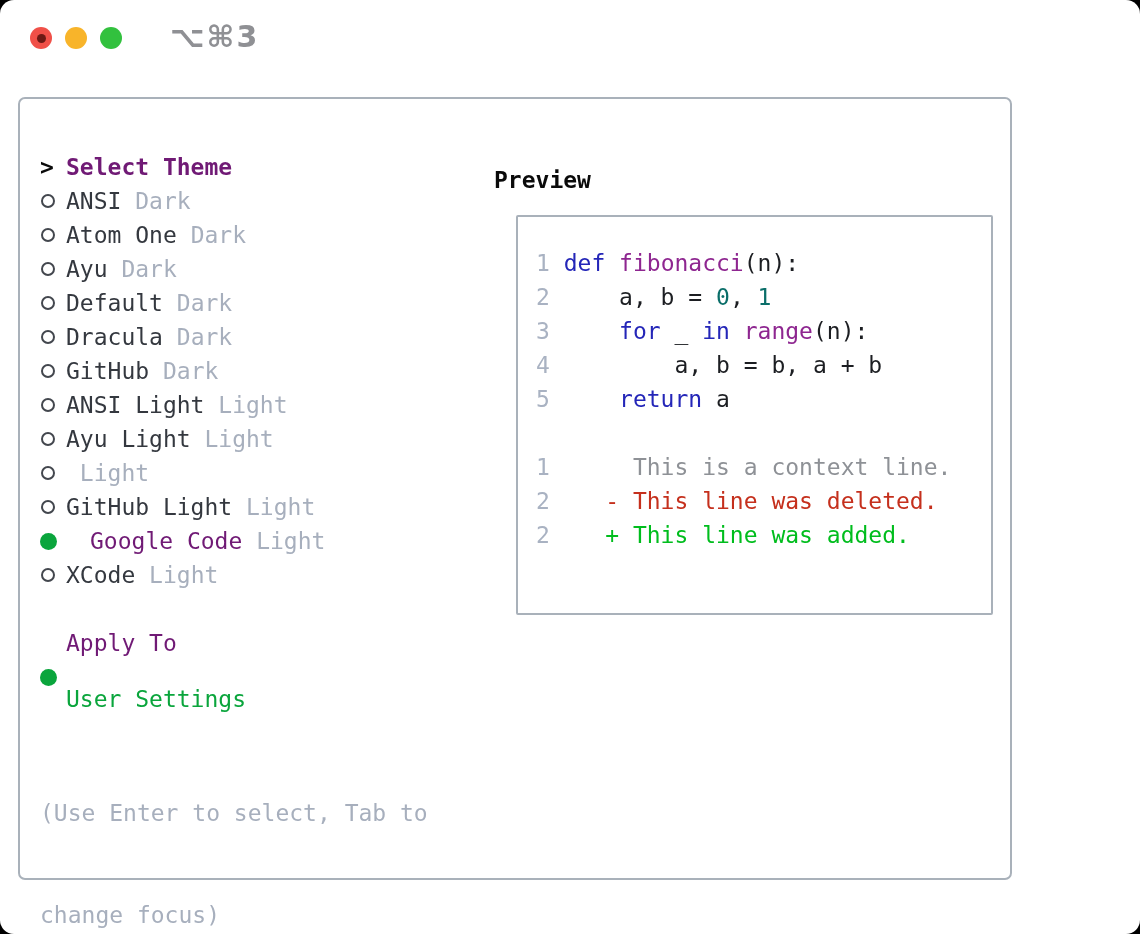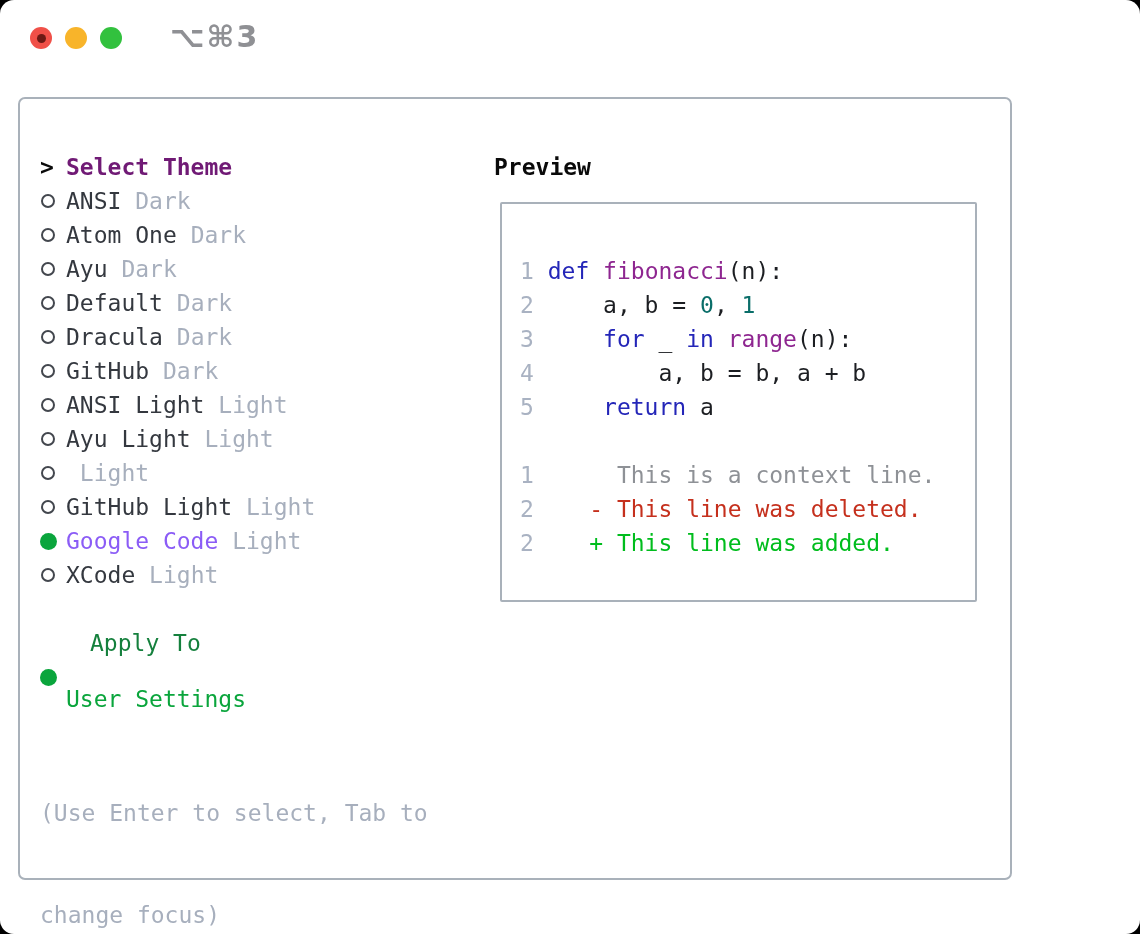--- a/index.html
+++ b/index.html
@@ -37,40 +37,40 @@
   .row { height:34px; display:flex; align-items:center; white-space:pre;
          font-size:23px; color:#34383f; }
   .row.blank { height:34px; }
 
   .marker { width:26px; flex:none; display:flex; align-items:center; justify-content:flex-start; }
   .ring   { width:14px; height:14px; border:2px solid #43474e; border-radius:50%; margin-left:1px; }
   .dotfill{ width:17px; height:17px; background:#0aa53c; border-radius:50%; }
   .prompt-char { font-weight:bold; color:#0a0a0a; font-size:23px; }
 
   .header-text { font-weight:bold; color:#701a75; }
-  .apply-title { color:#15803d;margin-left:24px; }
+  .apply-title { color:#701a75; }
 
   .item-name { color:#34383f; }
   .item-variant { color:#a7afbd; }
-  li.selected .item-name { color:#8b5cf6; }
+  li.selected .item-name { color:#701a75;margin-left:24px; }
   .apply-name { color:#34383f; }
   li.selected .apply-name { color:#0aa53c;margin-top:44px; }
 
   ul { list-style:none; }
   li { cursor:pointer; }
 
   .help { margin-top:0; color:#a7afbd; font-size:23px; line-height:34px; white-space:pre; }
 
   
   .preview-header { font-weight:bold; color:#0a0a0a; font-size:23px; height:34px;
-                    display:flex; align-items:center; }
+                    display:flex; align-items:center;margin-top:13px; }
   .preview-box {
-    margin-top:18px; margin-left:6px; width:477px; height:400px;
+    margin-top:18px; margin-left:22px; width:477px; height:400px;
     border:2px solid #a9b1ba; border-radius:2px; background:#fff;
-    padding:50px 0 0 18px; overflow:hidden;
+    padding:29px 0 0 18px; overflow:hidden;
   }
   .pline { height:34px; line-height:34px; white-space:pre; font-size:23px; }
   .ln { display:inline-block; width:2ch; color:#a9b2c2; }
   .gap-line { height:34px; }
 
   .tok-kw    { color:#2426b8; }
   .tok-fn    { color:#8e2690; }
   .tok-num   { color:#0a6e69; }
   .tok-plain { color:#1c1e22; }
   .tok-ctx   { color:#8e9196; }

